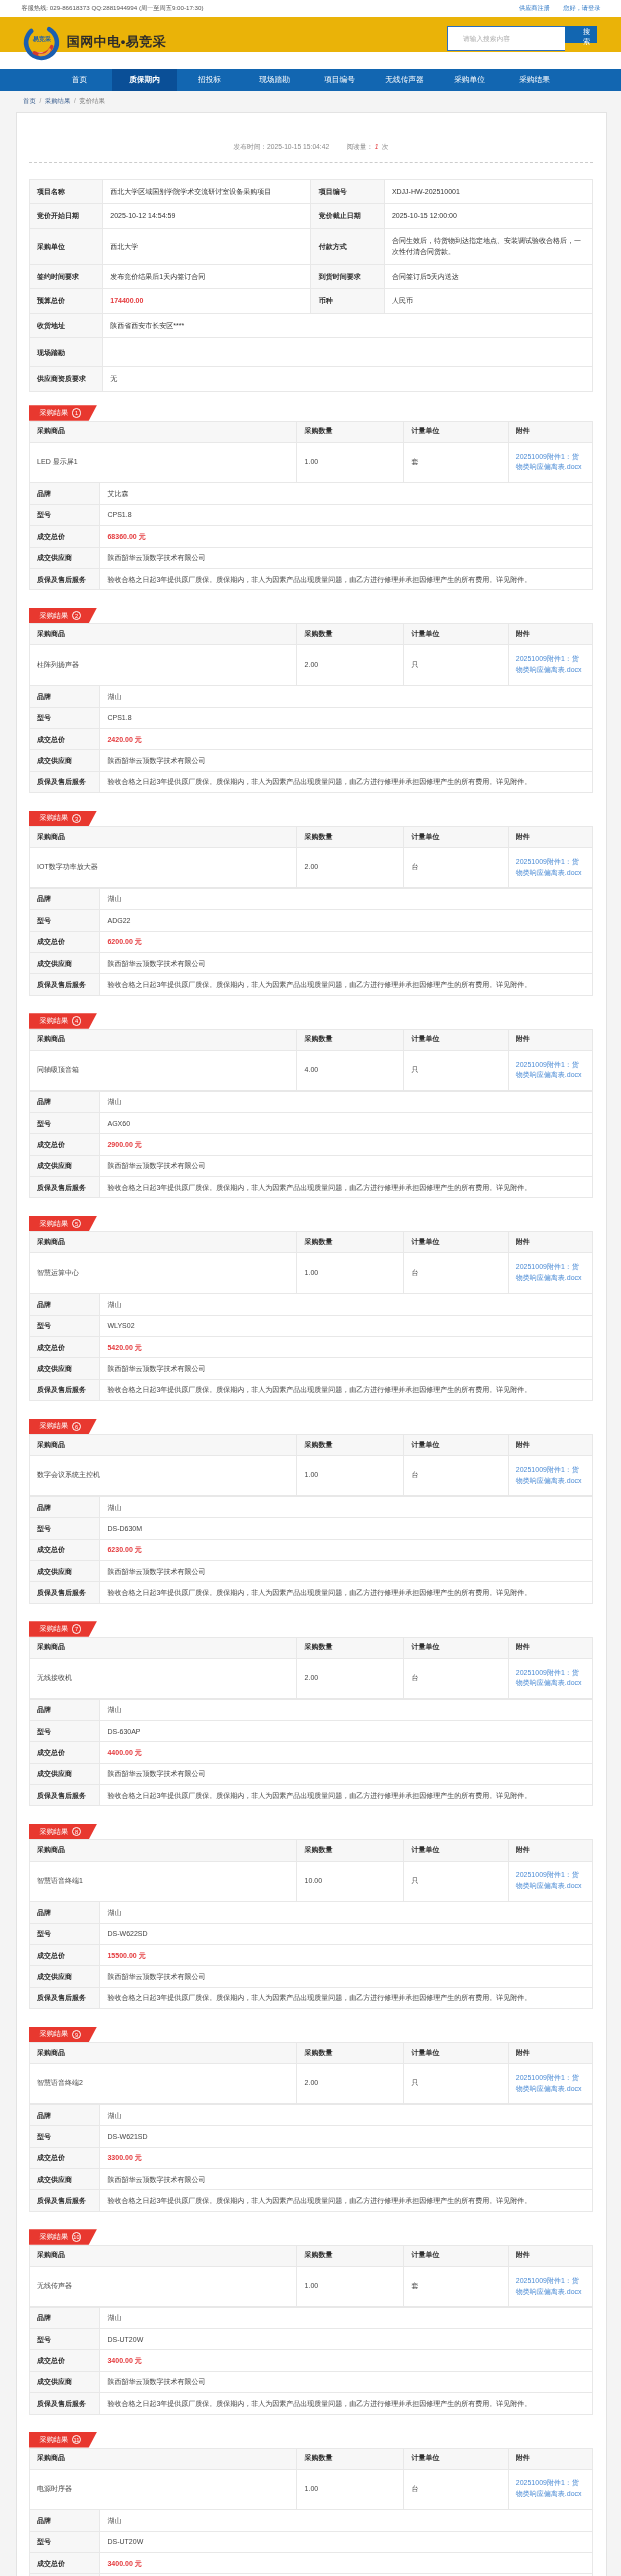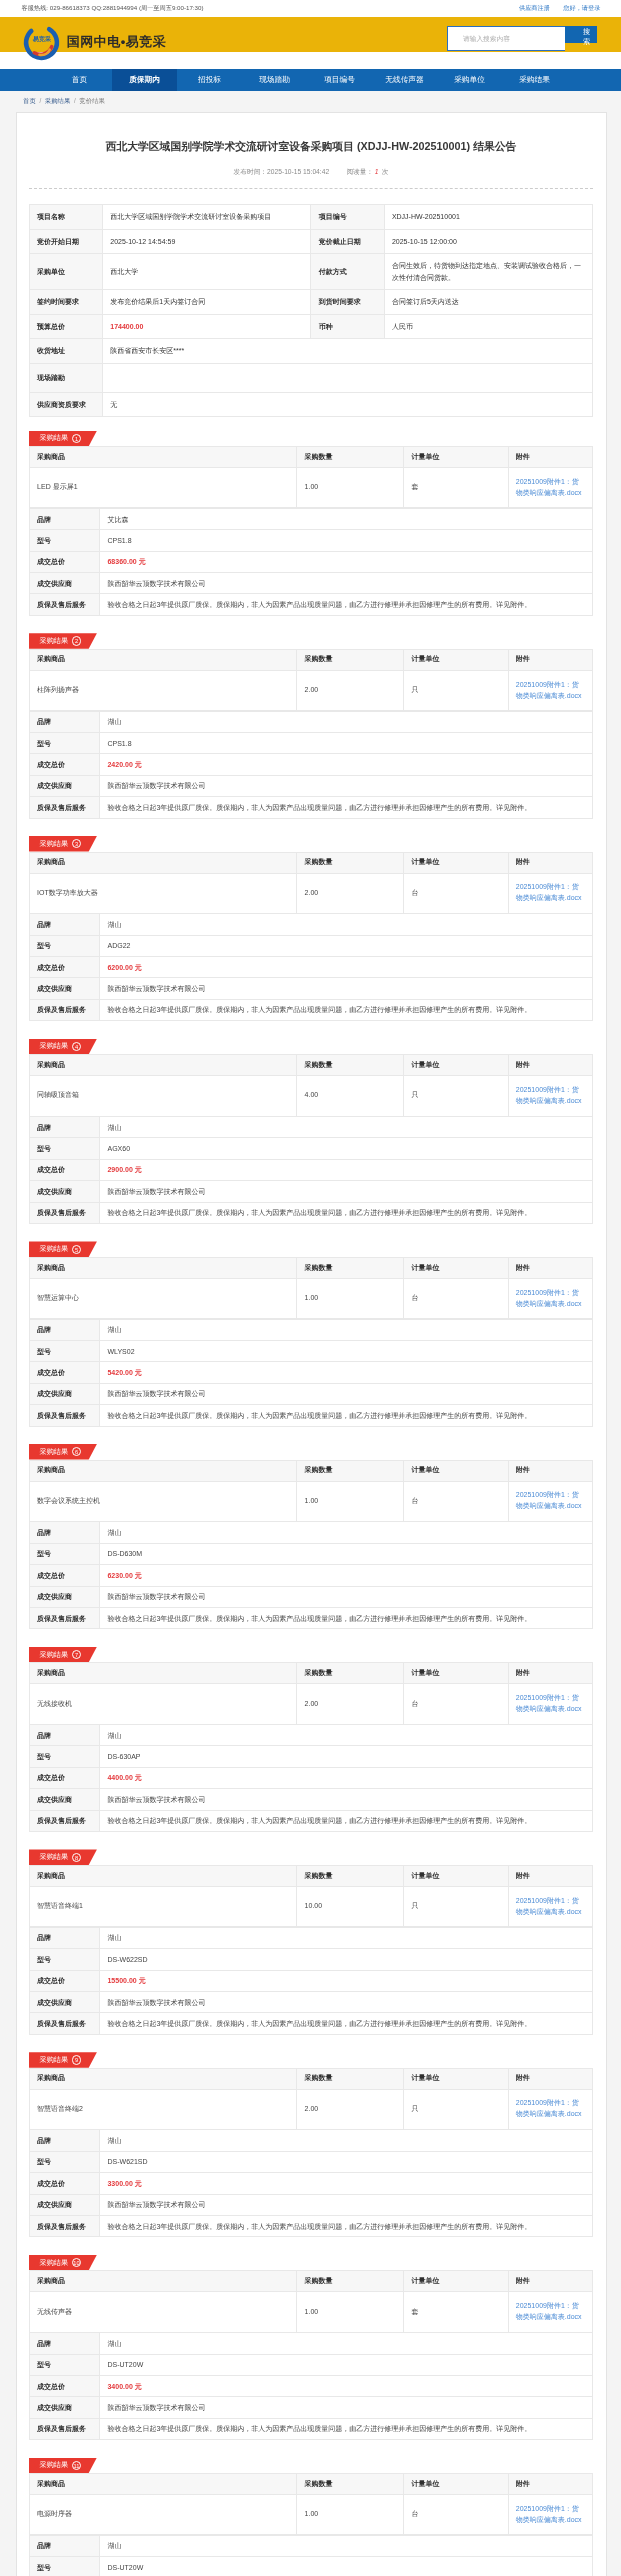--- a/index.html
+++ b/index.html
@@ -110,21 +110,20 @@
     <div class="nav-item">现场踏勘</div>
     <div class="nav-item">项目编号</div>
     <div class="nav-item">无线传声器</div>
     <div class="nav-item">采购单位</div>
     <div class="nav-item">采购结果</div>
   </div>
 
 <div class="breadcrumb" id="breadcrumb"><span class="bc-link">首页</span><span class="sep">/</span><span class="bc-link">采购结果</span><span class="sep">/</span><span class="bc-current">竞价结果</span></div>
 
 <div class="content-box">
-  <div class="page-title">西北大学区域国别学院学术交流研讨室设备采购项目 (XDJJ-HW-202510001) 结果公告</div>
   <div class="meta">
     <span class="chunk">
       <span>发布时间：</span><span>2025-10-15 15:04:42</span>
     </span>
     <span class="chunk">
       <span>阅读量：</span><span class="red">1</span>
       <span>次</span>
     </span>
   </div>
   <div class="dashed"></div>

